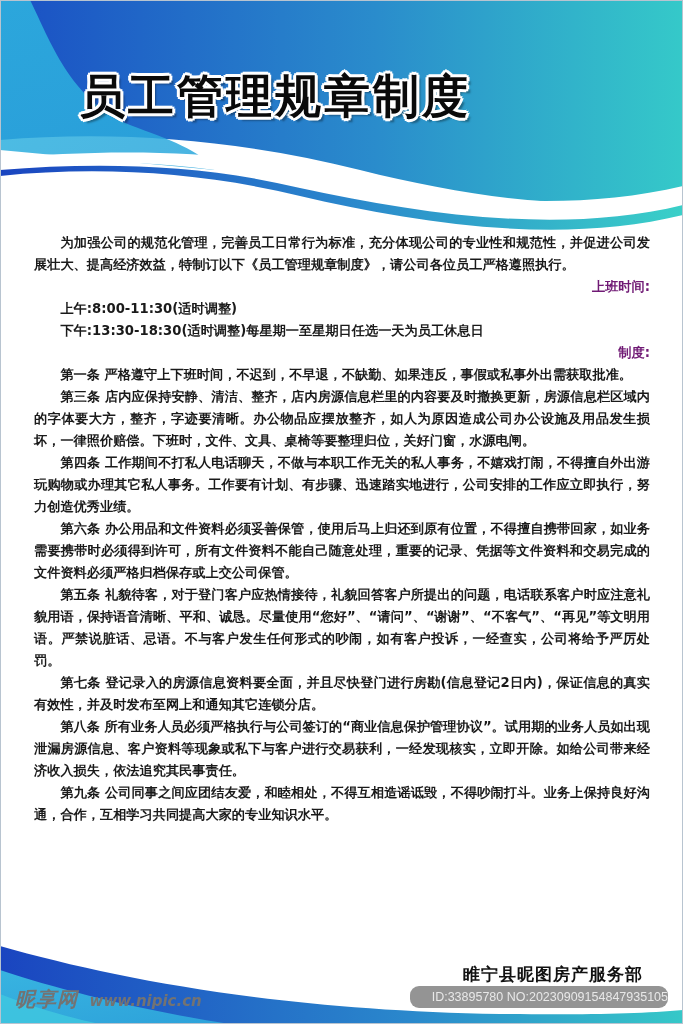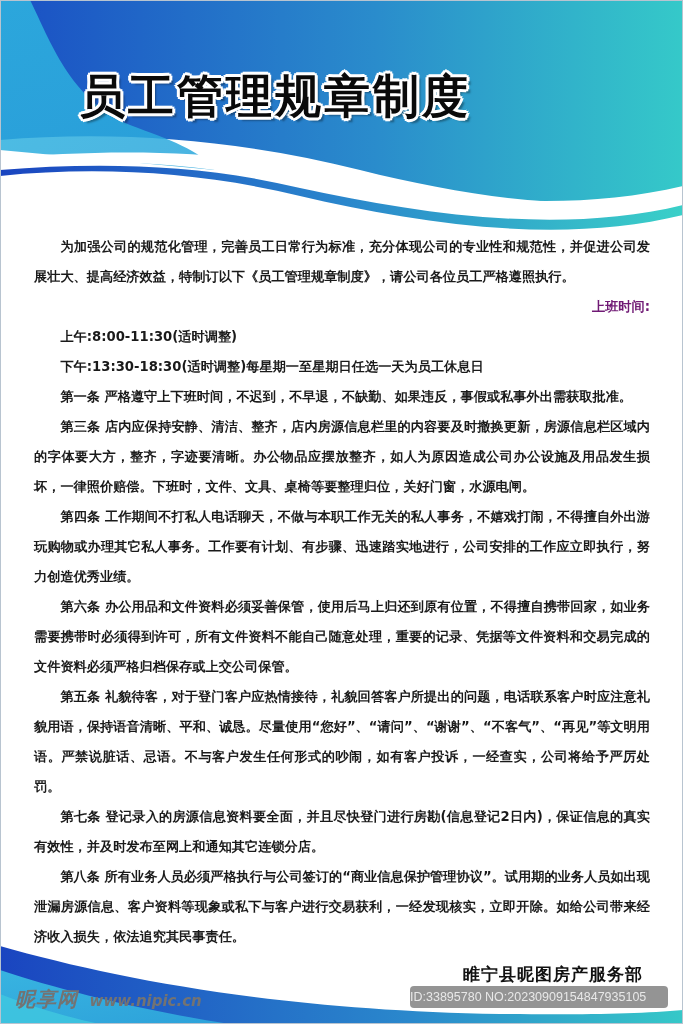--- a/index.html
+++ b/index.html
@@ -9,27 +9,27 @@
   .header-bg{position:absolute;left:0;top:0;width:683px;height:240px;z-index:0;}
   .footer-bg{position:absolute;left:0;top:930px;width:683px;height:94px;z-index:0;}
   .title{position:absolute;left:0;top:66px;width:550px;text-align:center;z-index:5;
          font-size:46px;font-weight:bold;color:#0a0a0a;letter-spacing:3px;
          -webkit-text-stroke:0px;
          text-shadow:
            2px 2px 0 #fff,-2px 2px 0 #fff,2px -2px 0 #fff,-2px -2px 0 #fff,
            3px 0 0 #fff,-3px 0 0 #fff,0 3px 0 #fff,0 -3px 0 #fff,
            4px 4px 2px rgba(0,0,0,0.35);}
   .content{position:absolute;left:34px;top:232px;width:616px;z-index:5;
-           font-size:13.2px;font-weight:bold;color:#1a1a1a;line-height:30px;}
+           font-size:13.2px;font-weight:bold;color:#1a1a1a;line-height:22px;}
   .para{text-indent:2em;margin:0;text-align:justify;}
   .indent{padding-left:2em;margin:0;}
   .red{color:#701a75;text-align:right;}
   .company{position:absolute;right:40px;top:963px;z-index:6;font-size:17px;font-weight:bold;color:#111;letter-spacing:1px;}
   .watermark-id{position:absolute;left:410px;top:986px;width:258px;height:22px;background:rgba(90,90,90,0.65);
-                color:#e8e8e8;font-family:"Liberation Sans",sans-serif;font-size:12.5px;line-height:22px;text-align:left;z-index:7;border-radius:4px;}
+                color:#e8e8e8;font-family:"Liberation Sans",sans-serif;font-size:12.5px;line-height:22px;text-align:right;z-index:7;border-radius:9px;}
   .watermark-logo{position:absolute;left:15px;top:986px;z-index:7;color:#737373;font-weight:bold;}
   .wm-cn{font-size:20px;font-style:italic;letter-spacing:1px;}
   .wm-url{font-family:"DejaVu Sans",sans-serif;font-style:italic;font-size:15px;margin-left:6px;}
 </style>
 </head>
 <body>
 
 <svg class="header-bg" viewBox="0 0 683 240" preserveAspectRatio="none">
   <defs>
     <linearGradient id="hg" x1="0" y1="0" x2="1" y2="0">
@@ -57,27 +57,29 @@
 
 <div class="title">员工管理规章制度</div>
 
 <div class="content">
   <p class="para">为加强公司的规范化管理，完善员工日常行为标准，充分体现公司的专业性和规范性，并促进公司发展壮大、提高经济效益，特制订以下《员工管理规章制度》，请公司各位员工严格遵照执行。</p>
 
   <p class="indent red">上班时间:</p>
   <p class="indent">上午:8:00-11:30(适时调整)</p>
   <p class="indent">下午:13:30-18:30(适时调整)每星期一至星期日任选一天为员工休息日</p>
 
+  <p class="indent red">制度:</p>
   <p class="para">第一条 严格遵守上下班时间，不迟到，不早退，不缺勤、如果违反，事假或私事外出需获取批准。</p>
   <p class="para">第三条 店内应保持安静、清洁、整齐，店内房源信息栏里的内容要及时撤换更新，房源信息栏区域内的字体要大方，整齐，字迹要清晰。办公物品应摆放整齐，如人为原因造成公司办公设施及用品发生损坏，一律照价赔偿。下班时，文件、文具、桌椅等要整理归位，关好门窗，水源电闸。</p>
   <p class="para">第四条  工作期间不打私人电话聊天，不做与本职工作无关的私人事务，不嬉戏打闹，不得擅自外出游玩购物或办理其它私人事务。工作要有计划、有步骤、迅速踏实地进行，公司安排的工作应立即执行，努力创造优秀业绩。</p>
   <p class="para">第六条  办公用品和文件资料必须妥善保管，使用后马上归还到原有位置，不得擅自携带回家，如业务需要携带时必须得到许可，所有文件资料不能自己随意处理，重要的记录、凭据等文件资料和交易完成的文件资料必须严格归档保存或上交公司保管。</p>
   <p class="para">第五条  礼貌待客，对于登门客户应热情接待，礼貌回答客户所提出的问题，电话联系客户时应注意礼貌用语，保持语音清晰、平和、诚恳。尽量使用“您好”、“请问”、“谢谢”、“不客气”、“再见”等文明用语。严禁说脏话、忌语。不与客户发生任何形式的吵闹，如有客户投诉，一经查实，公司将给予严厉处罚。</p>
   <p class="para">第七条 登记录入的房源信息资料要全面，并且尽快登门进行房勘(信息登记2日内)，保证信息的真实有效性，并及时发布至网上和通知其它连锁分店。</p>
   <p class="para">第八条  所有业务人员必须严格执行与公司签订的“商业信息保护管理协议”。试用期的业务人员如出现泄漏房源信息、客户资料等现象或私下与客户进行交易获利，一经发现核实，立即开除。如给公司带来经济收入损失，依法追究其民事责任。</p>
+  <p class="para">第九条  公司同事之间应团结友爱，和睦相处，不得互相造谣诋毁，不得吵闹打斗。业务上保持良好沟通，合作，互相学习共同提高大家的专业知识水平。</p>
 </div>
 
 <svg class="footer-bg" viewBox="0 0 683 94" preserveAspectRatio="none">
   <defs>
     <linearGradient id="fg" x1="0" y1="0" x2="1" y2="0">
       <stop offset="0" stop-color="#1a45c0"></stop>
       <stop offset="0.6" stop-color="#2a88cc"></stop>
       <stop offset="1" stop-color="#36c8c8"></stop>
     </linearGradient>
     <linearGradient id="fg2" x1="0" y1="0" x2="1" y2="1">

